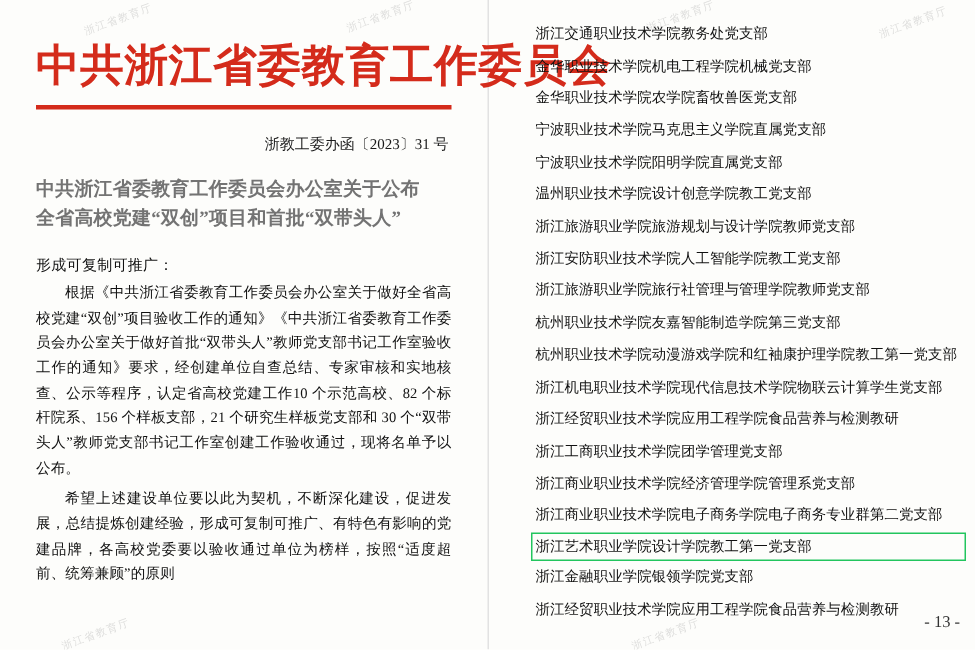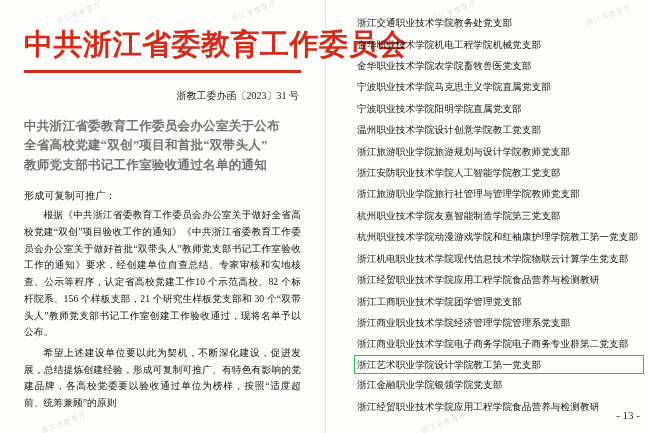--- a/index.html
+++ b/index.html
@@ -146,21 +146,20 @@
   <div class="divider"></div>
 
   <div class="left">
     <div class="masthead">中共浙江省委教育工作委员会</div>
     <div class="redrule"></div>
     <div class="docnum">浙教工委办函〔2023〕31 号</div>
 
     <div class="title">
       <div>中共浙江省委教育工作委员会办公室关于公布</div>
       <div>全省高校党建“双创”项目和首批“双带头人”</div>
-      <div>教师党支部书记工作室验收通过名单的通知</div>
     </div>
 
     <div class="salutation">形成可复制可推广：</div>
     <div class="para indent">根据《中共浙江省委教育工作委员会办公室关于做好全省高校党建“双创”项目验收工作的通知》《中共浙江省委教育工作委员会办公室关于做好首批“双带头人”教师党支部书记工作室验收工作的通知》要求，经创建单位自查总结、专家审核和实地核查、公示等程序，认定省高校党建工作10 个示范高校、82 个标杆院系、156 个样板支部，21 个研究生样板党支部和 30 个“双带头人”教师党支部书记工作室创建工作验收通过，现将名单予以公布。</div>
     <div class="para indent">希望上述建设单位要以此为契机，不断深化建设，促进发展，总结提炼创建经验，形成可复制可推广、有特色有影响的党建品牌，各高校党委要以验收通过单位为榜样，按照“适度超前、统筹兼顾”的原则</div>
   </div>
 
   <div class="right">
     <ul class="branch-list">
       <li class="branch-item">浙江交通职业技术学院教务处党支部</li>

